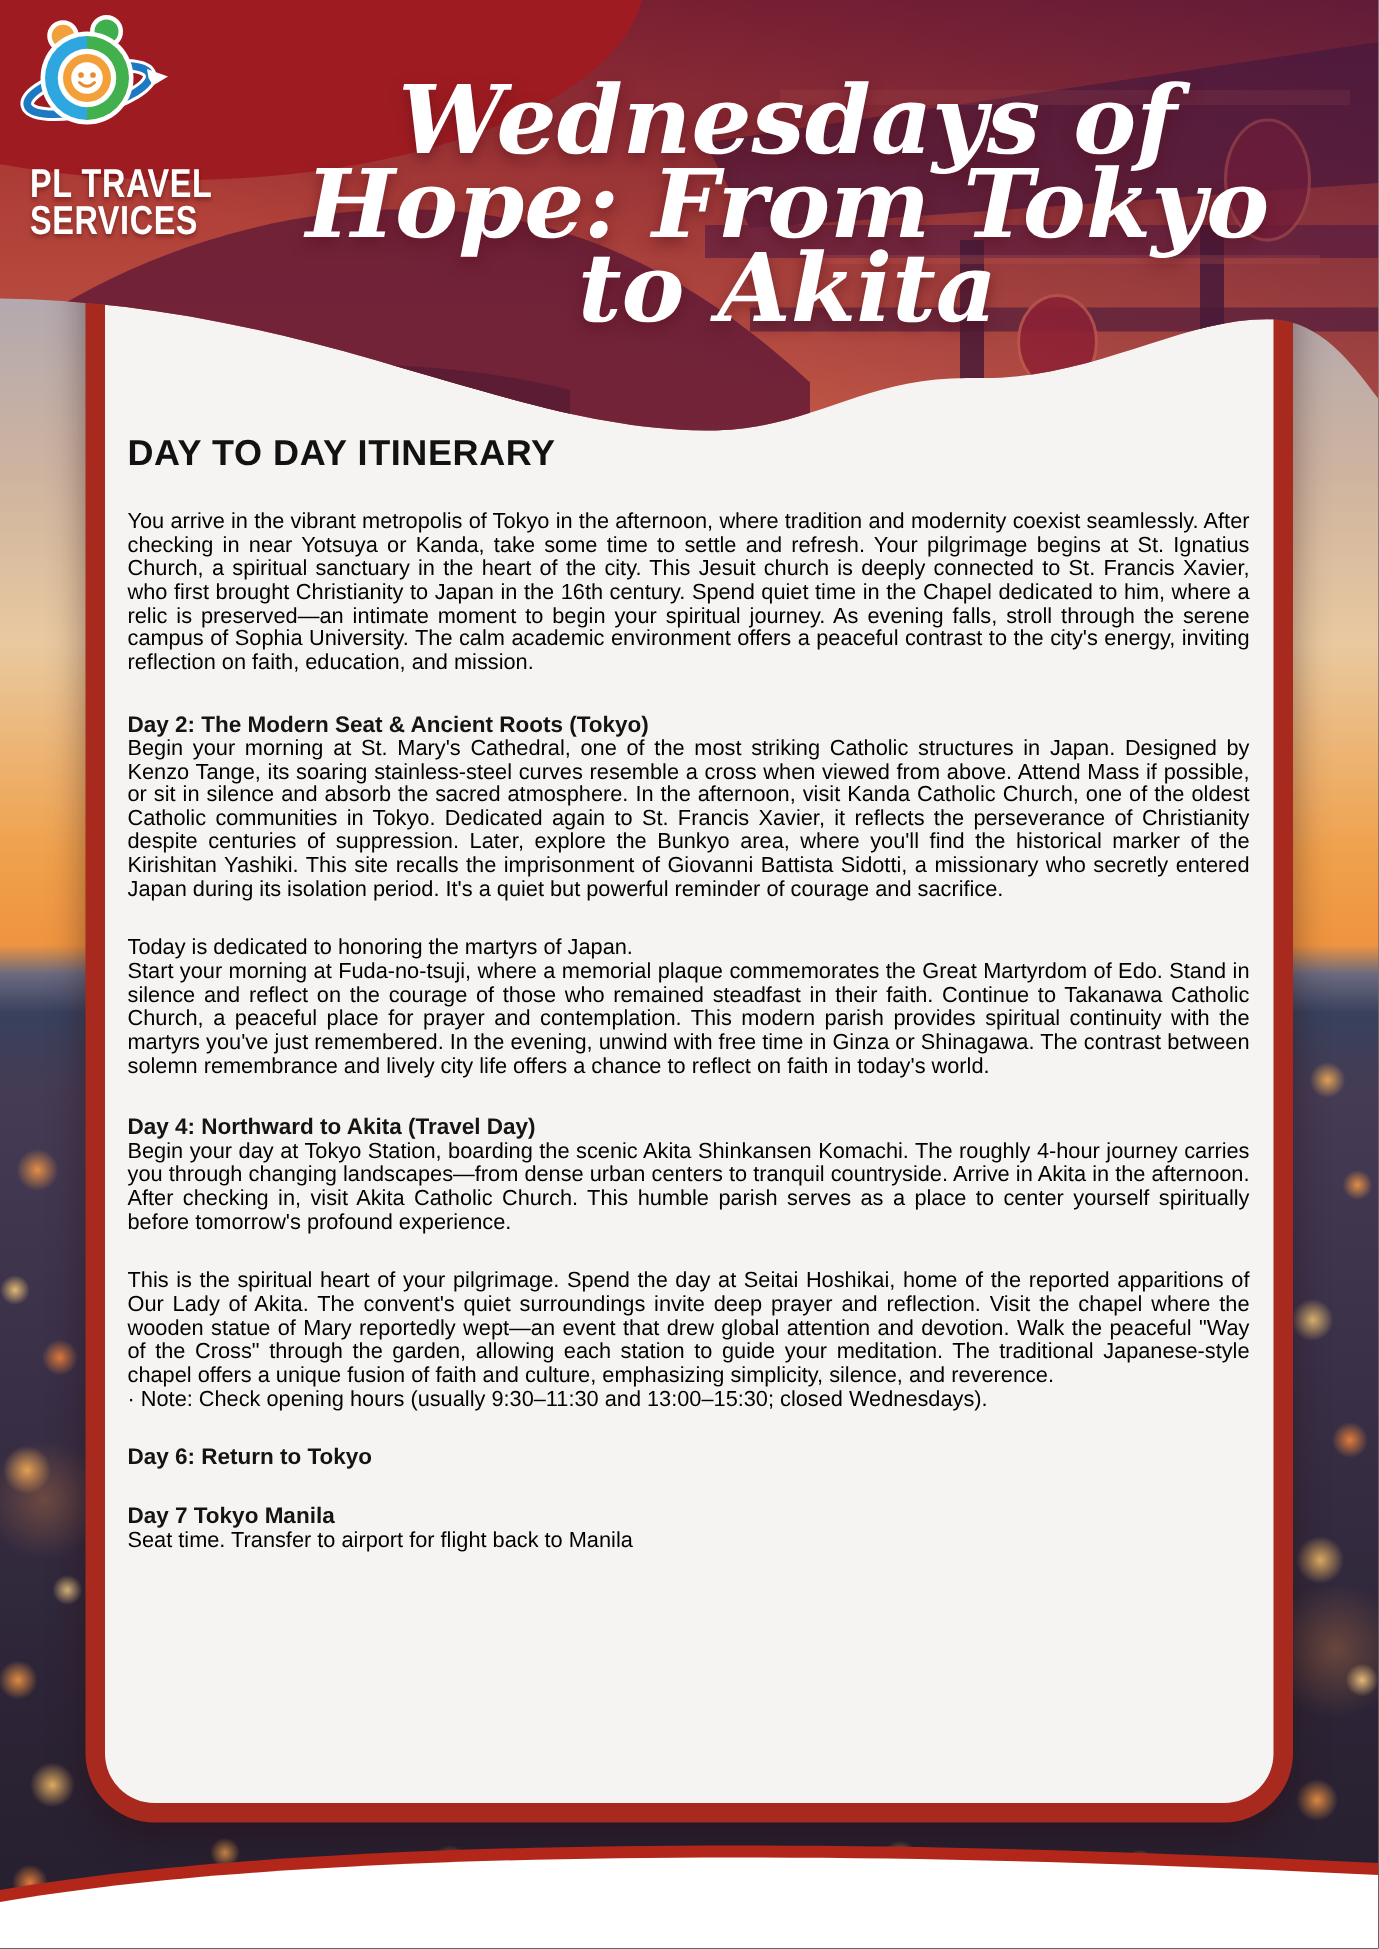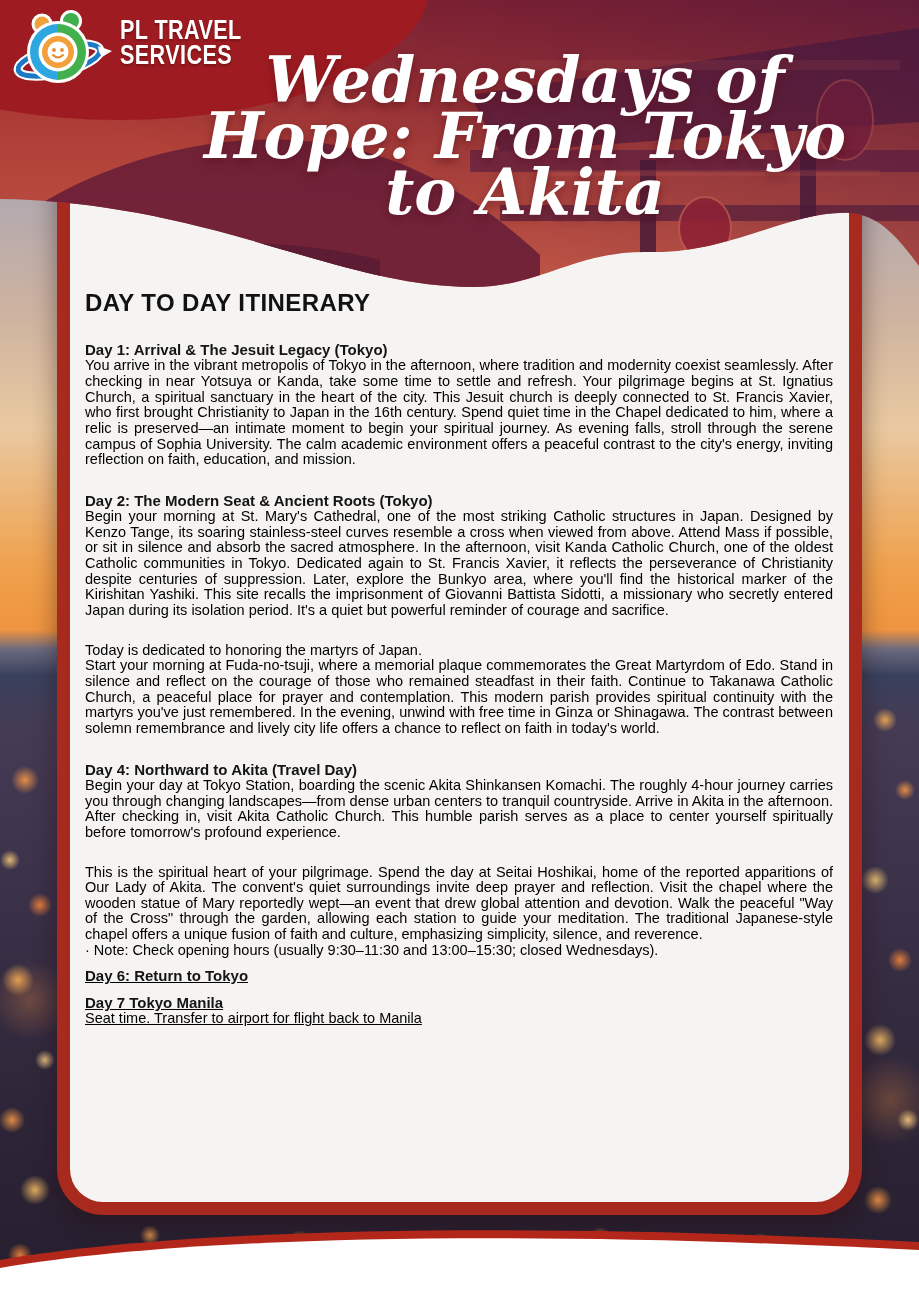--- a/index.html
+++ b/index.html
@@ -43,26 +43,26 @@
     box-sizing:border-box;border:13px solid #a82a1f;
     border-radius:10px 10px 46px 46px;background:#f6f4f2;
     box-shadow:0 10px 24px rgba(40,10,15,.45);
     padding:118px 16px 0 15px;z-index:1;
   }
   .itinerary-heading{
     font-size:24px;font-weight:bold;letter-spacing:.4px;color:#121212;
     margin:0 0 20px 0;
   }
   .day{margin-top:24px;}
-  .day.tight{margin-top:9px;text-decoration:underline;}
+  .day.tight{margin-top:22px;}
   .day h3{font-size:15px;font-weight:bold;color:#141414;margin:0;line-height:1.15;}
   .day p{font-size:14.5px;line-height:1.08;color:#000000;margin:0;text-align:justify;}
   .day p.short{text-align:left;}
   .header-art{position:absolute;top:0;left:0;z-index:2;pointer-events:none;}
-  .logo{position:absolute;top:8px;left:12px;z-index:3;display:flex;align-items:flex-start;}
+  .logo{position:absolute;top:8px;left:12px;z-index:3;display:flex;align-items:flex-start;flex-direction:column;}
   .logo-text{margin-left:8px;margin-top:10px;color:#fff;font-weight:bold;
     font-size:27px;line-height:25px;letter-spacing:.5px;
     transform:scaleX(.8);transform-origin:left top;white-space:nowrap;
     text-shadow:0 2px 3px rgba(60,0,0,.4);}
   .main-title{
     position:absolute;left:140px;top:52px;width:770px;z-index:3;
     text-align:center;color:#fff;font-family:"DejaVu Serif",serif;
     font-style:italic;font-weight:bold;font-size:63px;line-height:56px;
     text-shadow:0 4px 9px rgba(90,15,25,.55);pointer-events:none;
   }
@@ -72,21 +72,20 @@
 <body>
 
 <div id="page">
 
   <div class="lights"></div>
 
   <div class="card">
     <h2 class="itinerary-heading">DAY TO DAY ITINERARY</h2>
 
     <section class="day">
-      <h3>Day 1: Arrival &amp; The Jesuit Legacy (Tokyo)</h3>
       <p>You arrive in the vibrant metropolis of Tokyo in the afternoon, where tradition and modernity coexist seamlessly. After checking in near Yotsuya or Kanda, take some time to settle and refresh. Your pilgrimage begins at St. Ignatius Church, a spiritual sanctuary in the heart of the city. This Jesuit church is deeply connected to St. Francis Xavier, who first brought Christianity to Japan in the 16th century. Spend quiet time in the Chapel dedicated to him, where a relic is preserved—an intimate moment to begin your spiritual journey. As evening falls, stroll through the serene campus of Sophia University. The calm academic environment offers a peaceful contrast to the city's energy, inviting reflection on faith, education, and mission.</p>
     </section>
 
     <section class="day">
       <h3>Day 2: The Modern Seat &amp; Ancient Roots (Tokyo)</h3>
       <p>Begin your morning at St. Mary's Cathedral, one of the most striking Catholic structures in Japan. Designed by Kenzo Tange, its soaring stainless-steel curves resemble a cross when viewed from above. Attend Mass if possible, or sit in silence and absorb the sacred atmosphere. In the afternoon, visit Kanda Catholic Church, one of the oldest Catholic communities in Tokyo. Dedicated again to St. Francis Xavier, it reflects the perseverance of Christianity despite centuries of suppression. Later, explore the Bunkyo area, where you'll find the historical marker of the Kirishitan Yashiki. This site recalls the imprisonment of Giovanni Battista Sidotti, a missionary who secretly entered Japan during its isolation period. It's a quiet but powerful reminder of courage and sacrifice.</p>
     </section>
 
     <section class="day">
       <p class="short">Today is dedicated to honoring the martyrs of Japan.</p>

